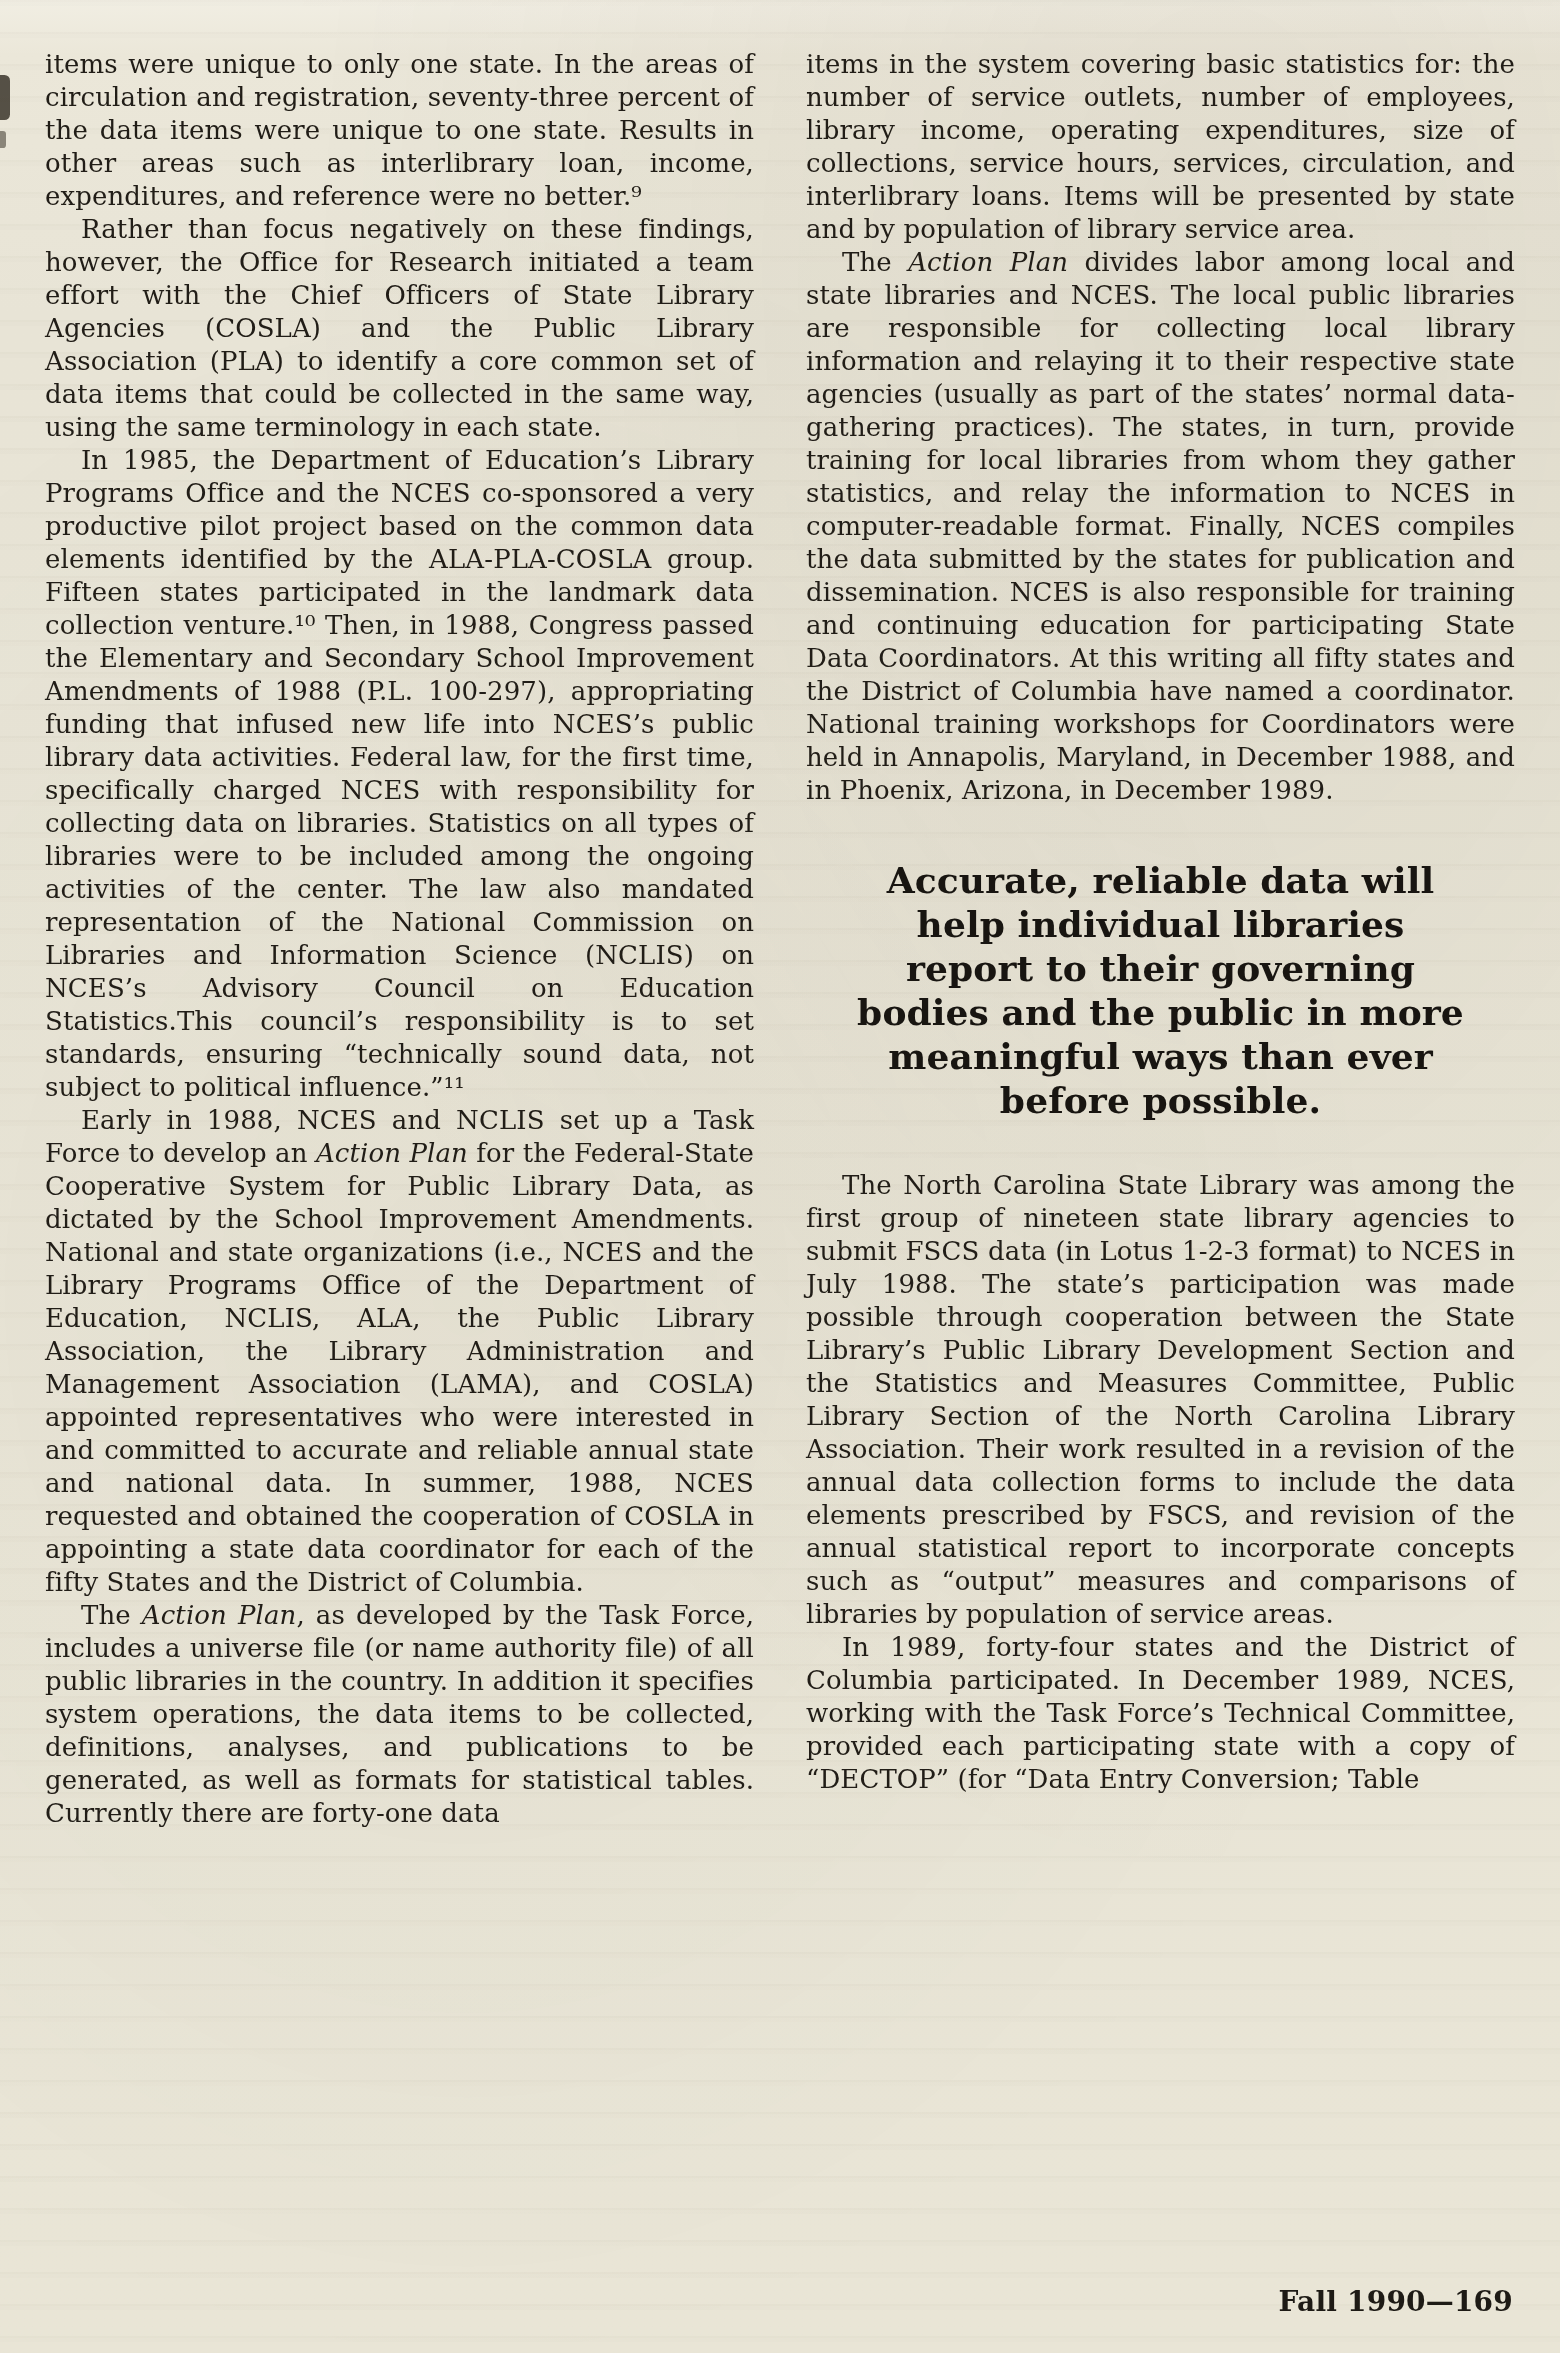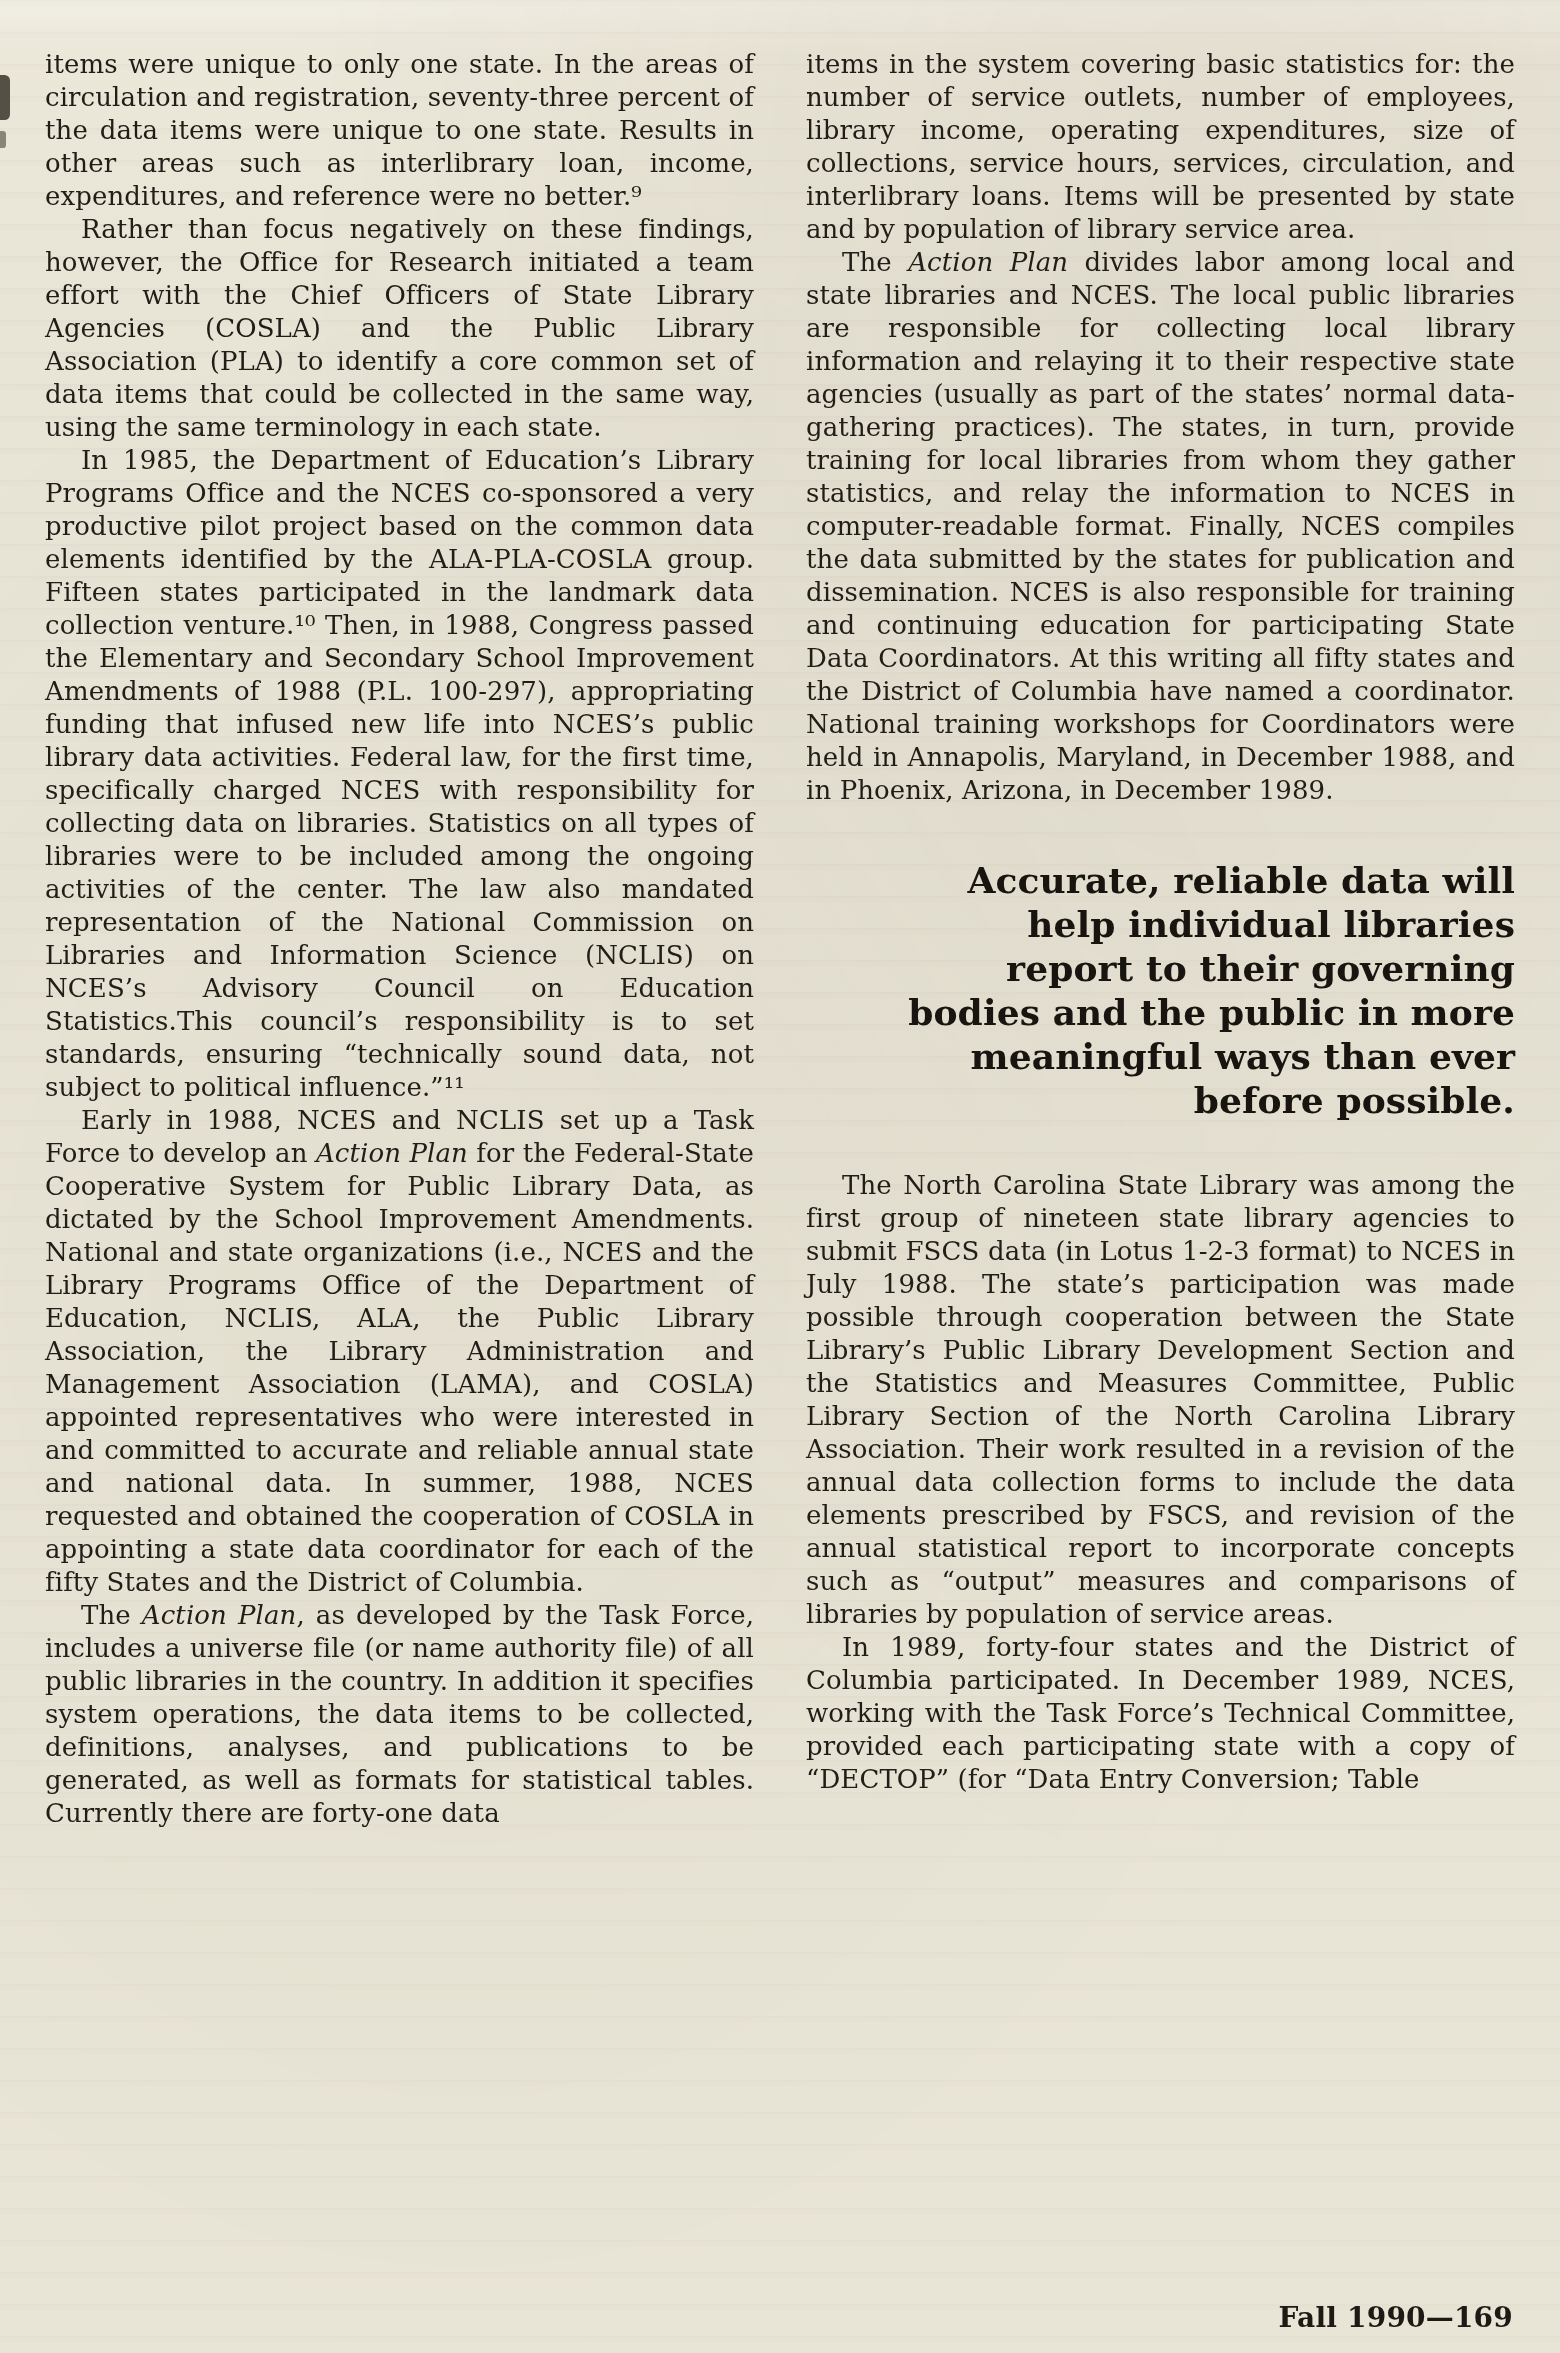--- a/index.html
+++ b/index.html
@@ -71,29 +71,29 @@
   .col p {
     margin: 0;
   }
   .col p.indent {
     text-indent: 36px;
   }
   .pullquote {
     font-weight: bold;
     font-size: 36px;
     line-height: 44px;
-    text-align: right;
+    text-align: center;
     white-space: pre-line;
     margin: 51px 0 47px 0;
     color: #181511;
   }
   .folio {
     position: absolute;
     right: 47px;
-    bottom: 20px;
+    bottom: 36px;
     font-size: 28px;
     font-weight: bold;
     letter-spacing: 0.2px;
     color: #1d1a15;
     z-index: 1;
     margin-left: 24px;
   }
 </style>
 </head>
 <body>

